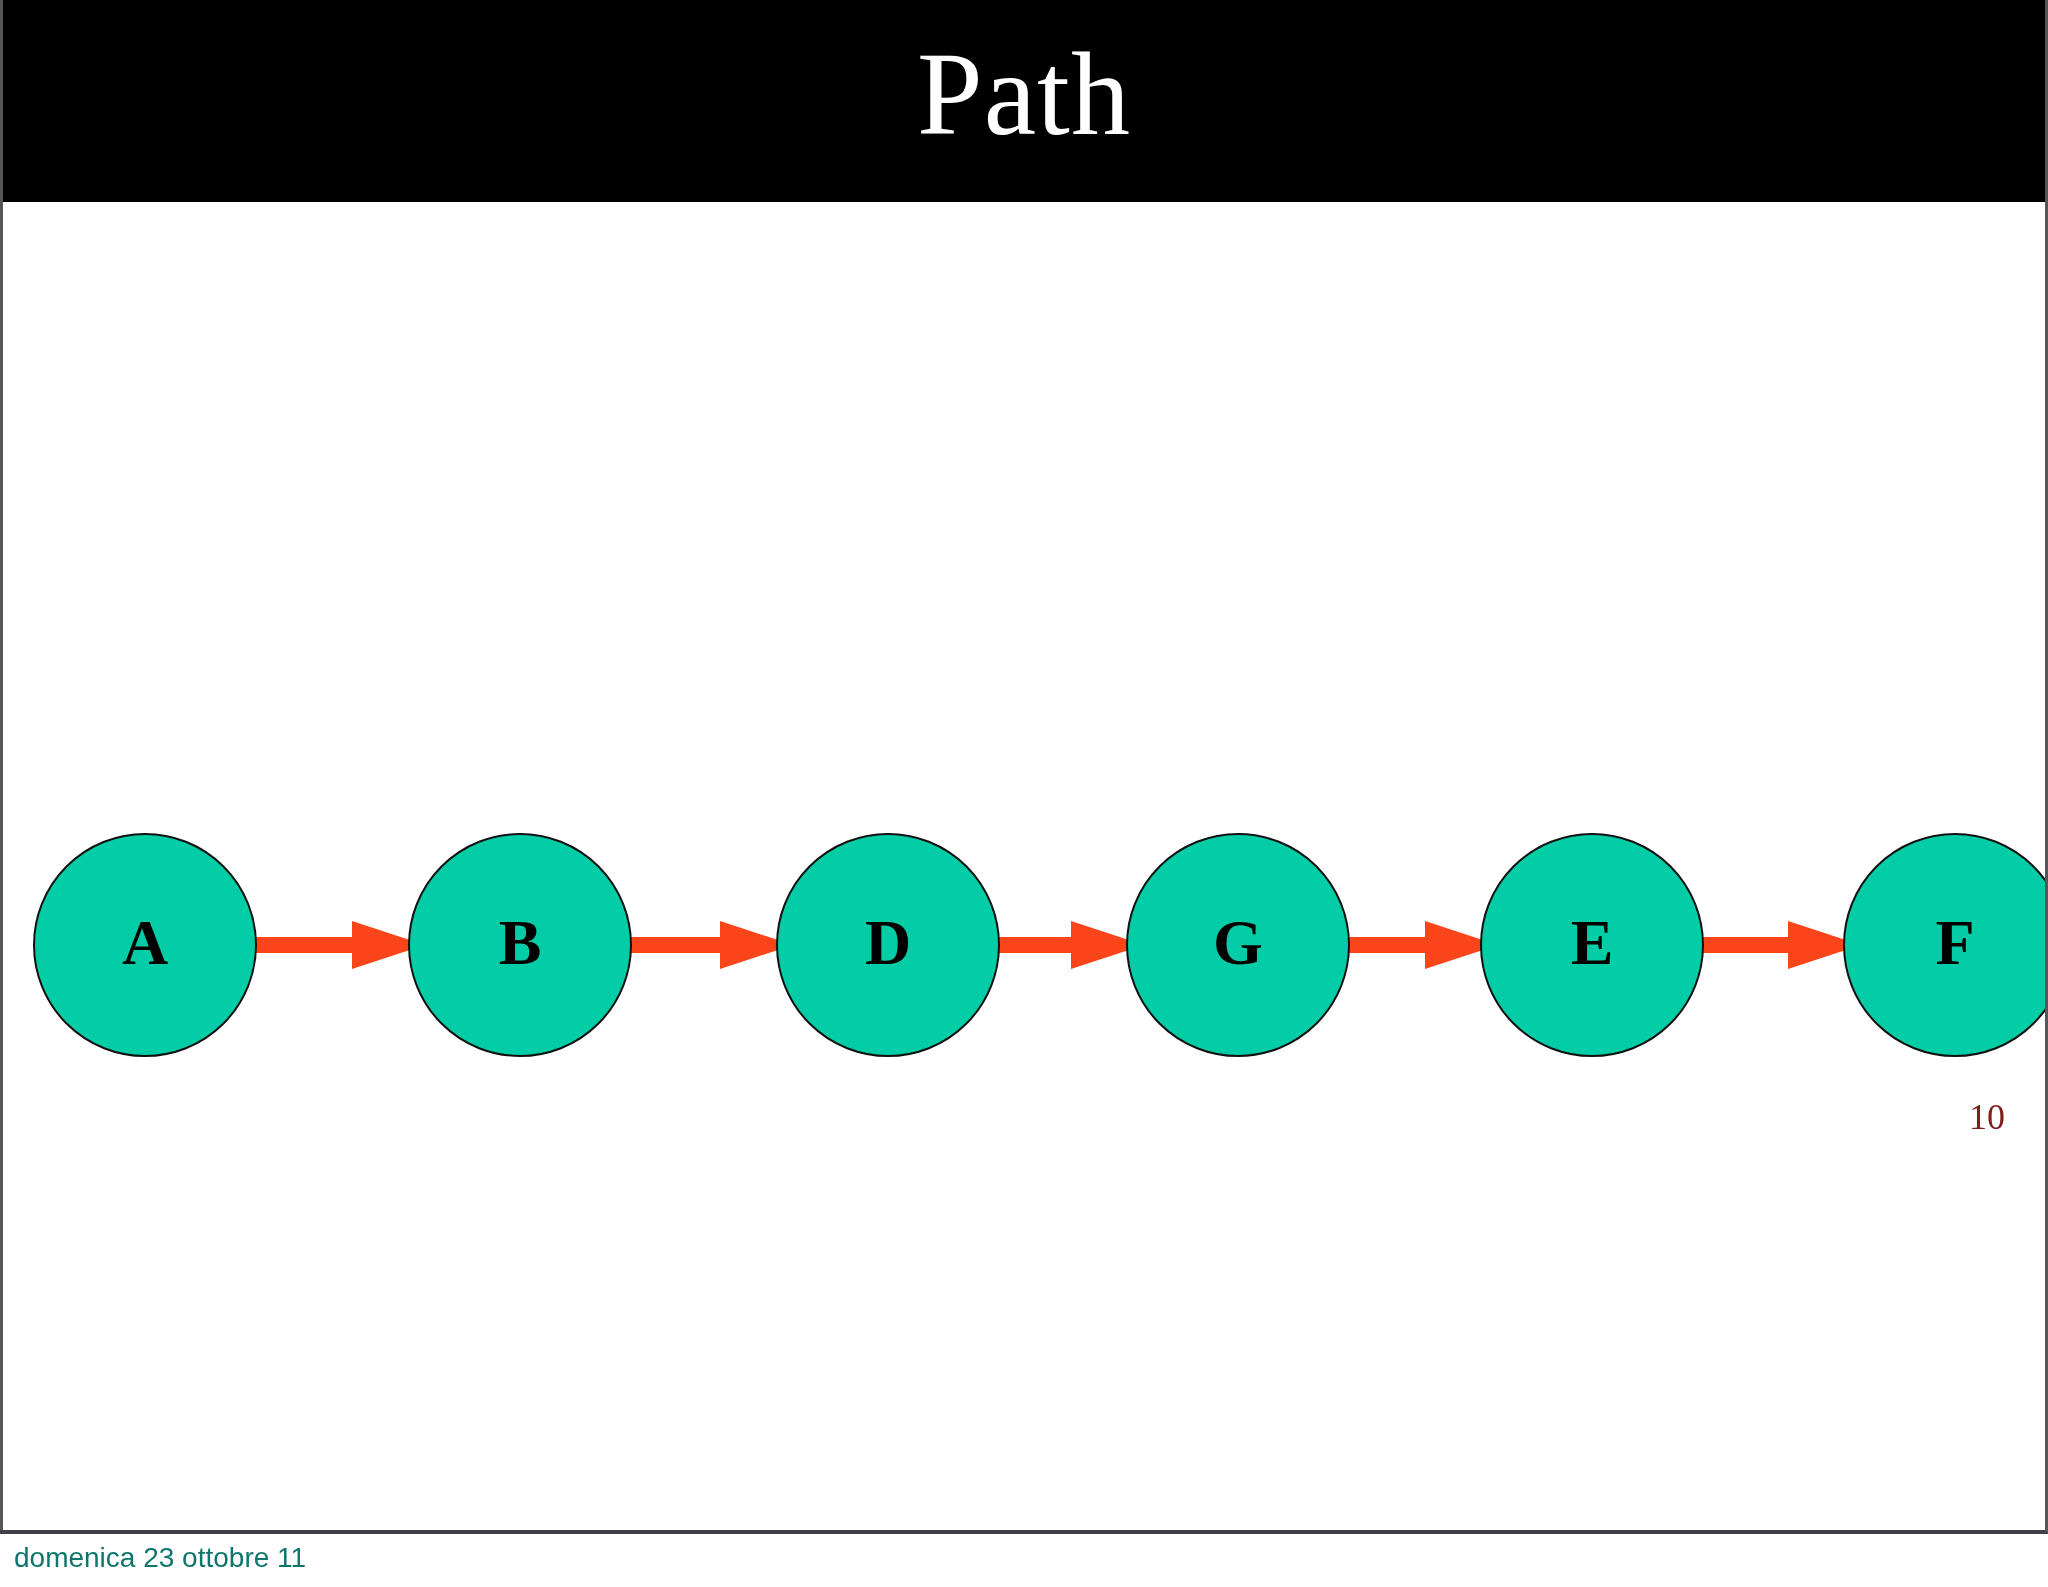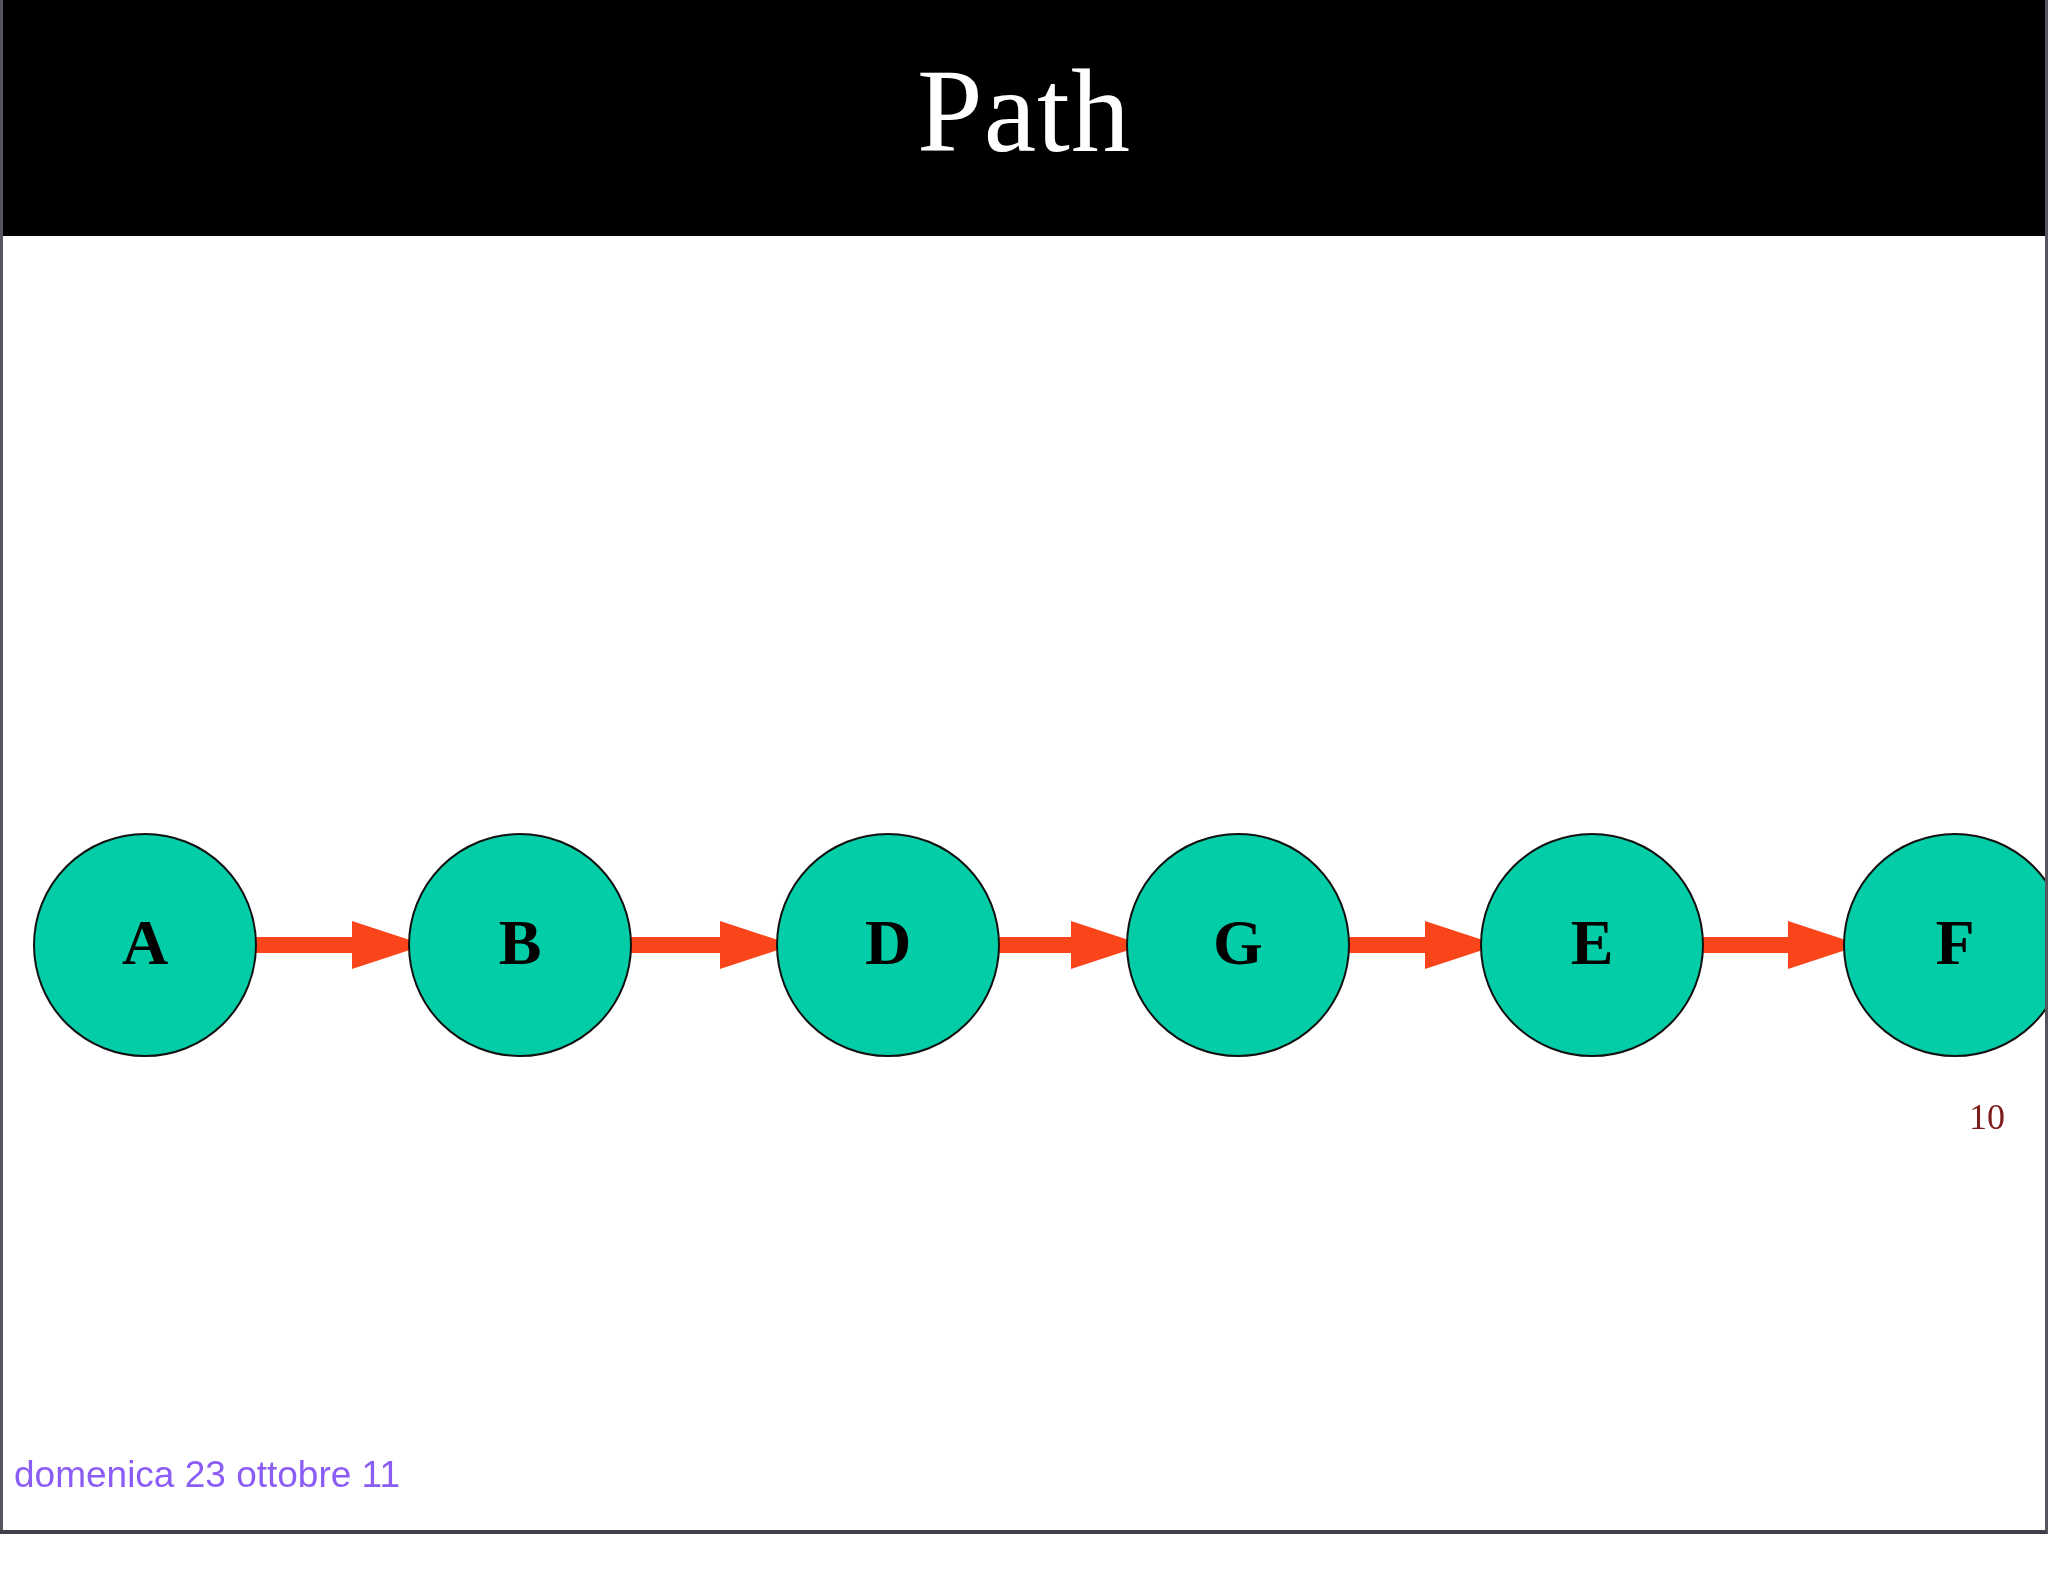--- a/index.html
+++ b/index.html
@@ -37,21 +37,21 @@
     background: #55555c;
     z-index: 6;
   }
 
   
   #title-banner {
     position: absolute;
     left: 0;
     top: 0;
     width: 2048px;
-    height: 236px;
+    height: 202px;
     background: #000000;
     display: flex;
     align-items: center;
     justify-content: center;
   }
   #title-text {
     color: #ffffff;
     font-family: "Liberation Serif", "DejaVu Serif", serif;
     font-size: 118px;
     font-weight: 400;
@@ -121,24 +121,24 @@
     font-family: "Liberation Serif", "DejaVu Serif", serif;
     font-size: 36px;
     color: #7f1d1d;
     line-height: 1;
   }
 
   
   #footer {
     position: absolute;
     left: 14px;
-    top: 1456px;
+    top: 1544px;
     font-family: "Liberation Sans", sans-serif;
-    font-size: 37px;
-    color: #8b5cf6;
+    font-size: 28px;
+    color: #0f766e;
     line-height: 1;
     white-space: nowrap;
   }
 </style>
 </head>
 <body>
 
 <div id="slide">
 
   <div id="slide-left-edge"></div>

